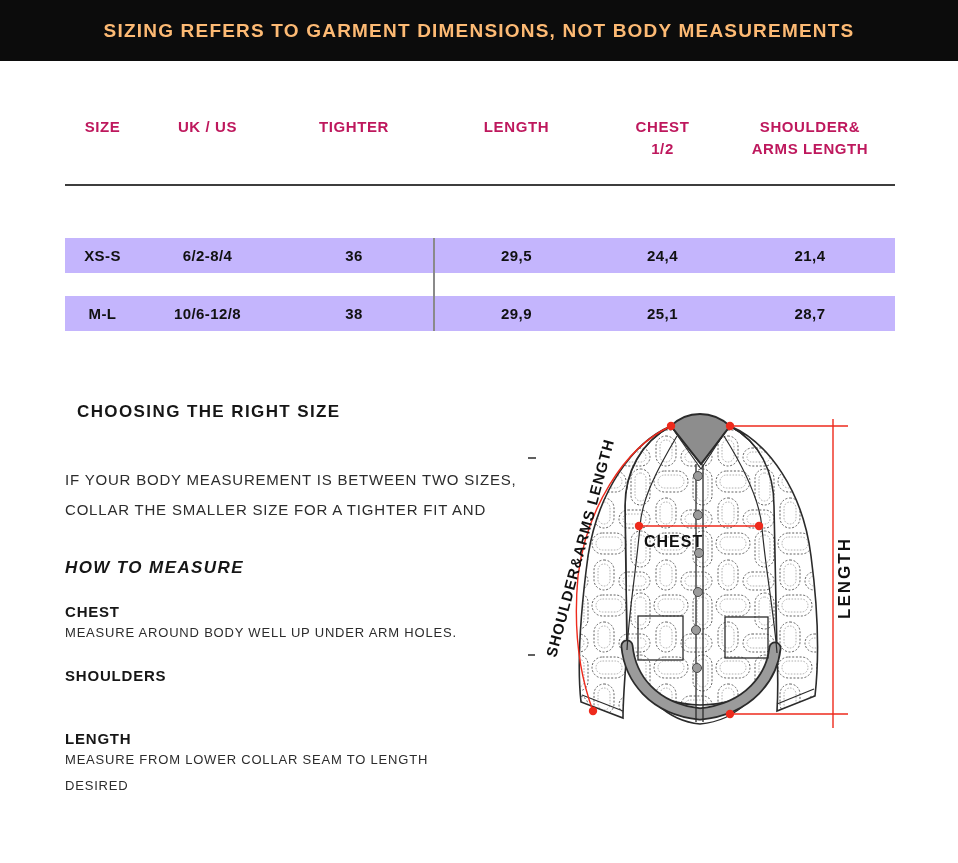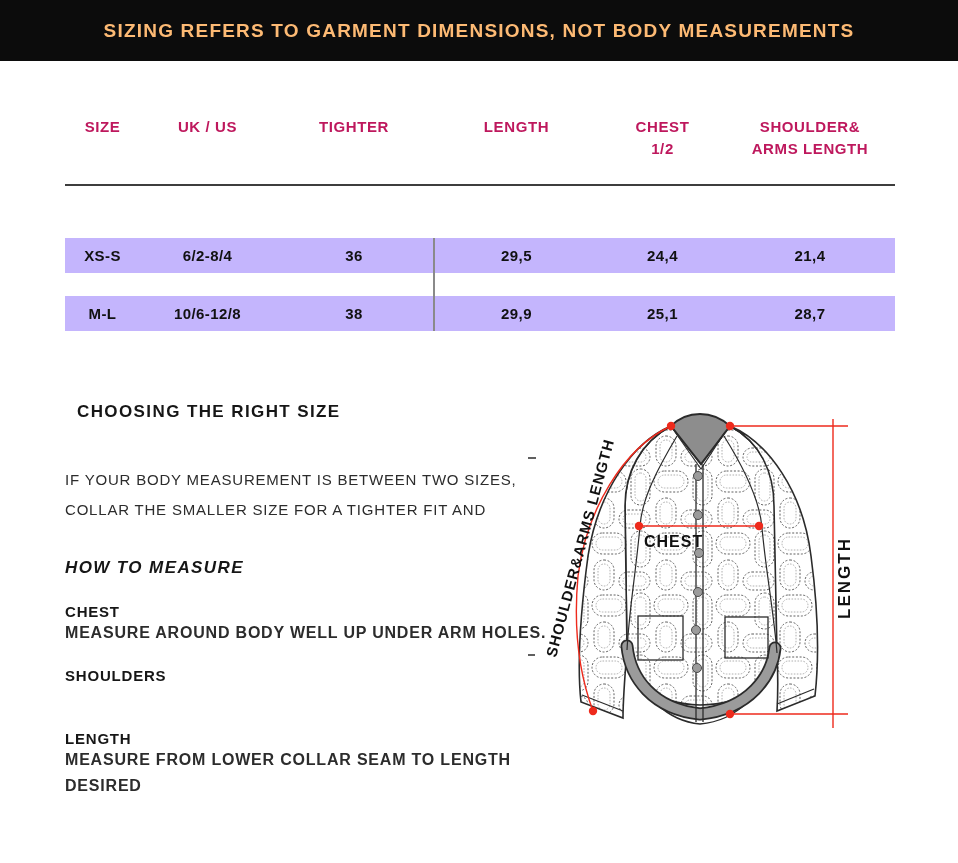--- a/index.html
+++ b/index.html
@@ -32,21 +32,21 @@
   .t-row .cell{
     text-align:center;font-weight:bold;font-size:15px;letter-spacing:0.4px;color:#111;
   }
   .col-divider{position:absolute;left:368px;top:238px;width:2px;height:93px;background:#8a8a8a;}
   
   .guide{position:absolute;left:65px;top:0;width:510px;}
   .g-h1{position:absolute;left:0;font-size:17px;font-weight:bold;letter-spacing:1.4px;color:#161616;white-space:nowrap;}
   .g-line{font-size:15px;letter-spacing:0.8px;color:#2c2c2c;line-height:30px;white-space:nowrap;}
   .g-par{position:absolute;left:0;top:432px;margin-top:33px;}
   .m-title{font-size:15px;font-weight:bold;letter-spacing:0.8px;color:#161616;white-space:nowrap;}
-  .m-line{font-size:16px;letter-spacing:0.8px;color:#2c2c2c;line-height:26px;white-space:nowrap;font-weight:bold;}
+  .m-line{font-size:13px;letter-spacing:0.8px;color:#2c2c2c;line-height:26px;white-space:nowrap;}
   .m-item{position:absolute;left:0;}
   
   .diagram{position:absolute;left:528px;top:406px;width:430px;height:345px;margin:0;}
   svg text{font-family:"Liberation Sans", sans-serif;}
 </style>
 </head>
 <body>
 
 <div class="page">
 

